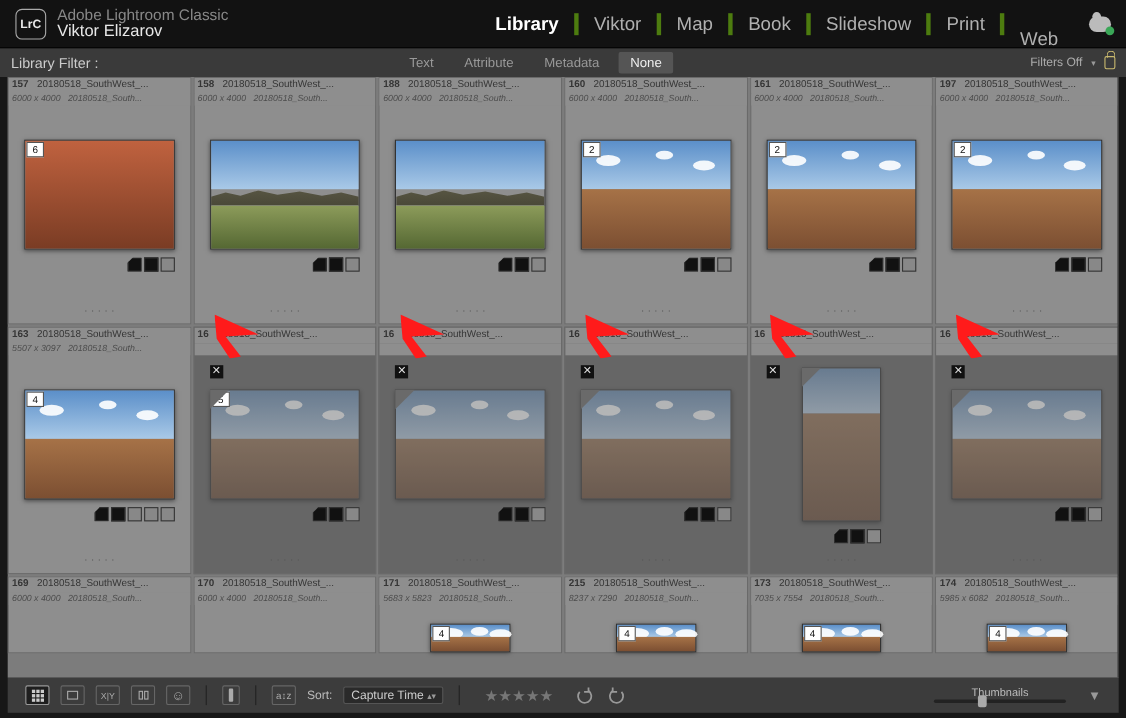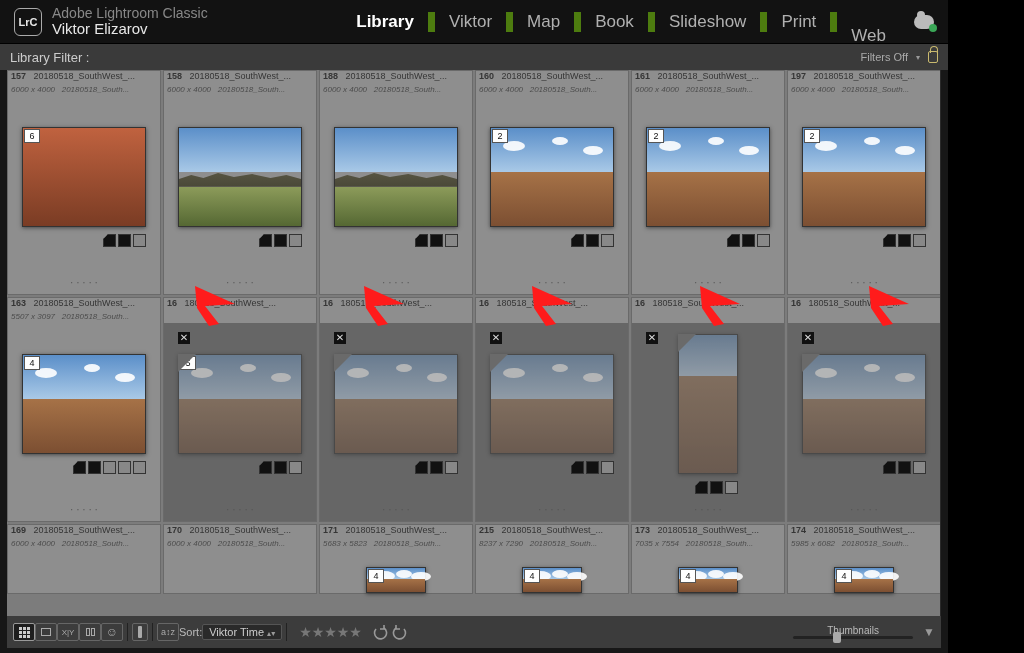--- a/index.html
+++ b/index.html
@@ -1,27 +1,27 @@
 <!DOCTYPE html>
 <html><head>
 <meta charset="utf-8">
 <style>
   * { box-sizing: border-box; margin: 0; padding: 0; }
   html, body { width: 1024px; height: 653px; overflow: hidden; font-family: "Segoe UI", Tahoma, sans-serif; background:#000; color:#ccc; }
 
-  .app { width:948px; height:653px; background:#171717; display:flex; flex-direction:column; }
+  .app { width:1024px; height:653px; background:#171717; display:flex; flex-direction:column; }
 
   
   .header { height:44px; background:#121212; display:flex; align-items:center; padding:0 14px; border-bottom:1px solid #000;}
   .logo { width:28px; height:28px; border-radius:6px; border:1.5px solid #aaa; display:flex; align-items:center; justify-content:center; font-size:11px; font-weight:600; color:#e8e8e8; }
   .title-col { margin-left:10px; line-height:1.1; }
   .title-col .app-name { font-size:14px; color:#888;}
   .title-col .author   { font-size:15px; color:#e8e8e8;}
   .modules { margin-left:auto; display:flex; align-items:center;}
-  .mod { font-size:17px; color:#b0b0b0; padding:0 14px; border-right:7px solid #4d7c0f; cursor:pointer; }
+  .mod { font-size:17px; color:#b0b0b0; padding:0 14px; border-right:4px solid #4d7c0f; cursor:pointer; }
   .mod:last-child{border:none;margin-top:28px;}
   .mod.active{color:#fff; font-weight:600;}
   .cloud { width:20px; height:14px; margin-left:14px; background:#bbb; border-radius:8px 8px 8px 8px / 8px 8px 8px 8px; position:relative;}
   .cloud:before{content:"";position:absolute;left:3px;top:-4px;width:8px;height:8px;border-radius:50%;background:#bbb;}
   .cloud-badge{position:absolute;right:-3px;bottom:-3px;width:8px;height:8px;border-radius:50%;background:#3aa757;}
 
   
   .filterbar { height:26px; background:#3a3a3a; display:flex; align-items:center; font-size:12px; color:#bbb; padding:0 10px;}
   .filterbar .lab { font-size:13px; color:#ccc; }
   .filterbar .center { position:absolute; left:50%; transform:translateX(-60%); display:flex; gap:6px;}
@@ -56,21 +56,21 @@
   .mi.dark{background:#111;}
   .mi.tag{clip-path:polygon(0 40%, 40% 0, 100% 0, 100% 100%, 0 100%);}
   .dots{position:absolute;bottom:6px;left:0;right:0;display:flex;justify-content:center;gap:14px;color:#555;font-size:10px;}
   .ridge{position:absolute;left:0;right:0;bottom:40%;height:20%;background:linear-gradient(#5c5a46, #4a4838);clip-path:polygon(0 60%,10% 40%,20% 55%,32% 30%,45% 50%,60% 35%,75% 55%,88% 40%,100% 60%,100% 100%,0 100%);}
   
   .arrow{position:absolute;color:#ff1b1b;pointer-events:none;z-index:50;}
   
   .vscroll{position:absolute;right:-6px;top:0;bottom:0;width:7px;background:#2a2a2a;}
 
   
-  .bottom{height:32px;background:#3c3c3c;display:flex;align-items:center;padding:0 6px;font-size:11px;color:#bbb;margin:0 7px 5px 7px;}
+  .bottom{height:32px;background:#3c3c3c;display:flex;align-items:center;padding:0 16px;font-size:11px;color:#bbb;gap:10px; margin:0 7px 5px 7px;}
   .bbtn{width:22px;height:18px;border:1px solid #666;display:flex;align-items:center;justify-content:center;border-radius:2px;cursor:pointer;}
   .bbtn.active{background:#1e1e1e;border-color:#999;}
   .grid-icon div{display:grid;grid-template-columns:repeat(3,3px);grid-auto-rows:3px;gap:1px;}
   .grid-icon span{background:#ccc;}
   .divider{width:1px;height:18px;background:#222;margin:0 4px;}
   .stars{display:flex;gap:2px;margin:0 8px;color:#777;font-size:14px;}
   .slider{width:120px;height:3px;background:#222;position:relative;border-radius:2px;}
   .slider .knob{position:absolute;top:-4px;left:40px;width:8px;height:11px;background:#aaa;border-radius:2px;}
   .chev{font-size:8px;color:#999;}
   .sort-sel{background:#2a2a2a;color:#ccc;font-size:11px;padding:1px 6px;border:1px solid #555;border-radius:2px;}
@@ -102,20 +102,26 @@
         <div class="mod">Print</div>
         <div class="mod">Web</div>
       </div>
     <div class="cloud">
         <div class="cloud-badge"></div>
       </div>
   </div>
 
   <div class="filterbar" style="position:relative">
     <span class="lab">Library Filter :</span>
+    <div class="center" id="filter-items">
+        <div class="fbtn">Text</div>
+        <div class="fbtn">Attribute</div>
+        <div class="fbtn">Metadata</div>
+        <div class="fbtn active">None</div>
+      </div>
     <div class="filters-off">
       <span>Filters Off</span>
       <span class="chev">▾</span>
       <span class="lock"></span>
     </div>
   </div>
 
   <div class="grid-wrap">
     <div class="grid" id="grid">
         <div class="cell">
@@ -473,21 +479,21 @@
       </div>
     <div class="divider"></div>
     <div class="bbtn" style="width:16px">
         <div style="width:4px;height:12px;background:#aaa;border-radius:1px"></div>
       </div>
     <div class="divider"></div>
     <div class="bbtn">
         <span style="font-size:9px;color:#aaa">a↕z</span>
       </div>
     <span>Sort:</span>
-    <div class="sort-sel"><span>Viktor Time</span> <span class="chev">▴▾</span></div>
+    <div class="sort-sel"><span>Capture Time</span> <span class="chev">▴▾</span></div>
     <div class="divider"></div>
     <div class="stars">★★★★★</div>
     <svg width="20" height="16">
         <path d="M14 4 A6 6 0 1 1 6 5" fill="none" stroke="#999" stroke-width="1.6"></path>
         <path d="M14 1 L14 5 L10 5" fill="none" stroke="#999" stroke-width="1.6"></path>
       </svg>
     <svg width="20" height="16">
         <path d="M6 4 A6 6 0 1 0 14 5" fill="none" stroke="#999" stroke-width="1.6"></path>
         <path d="M6 1 L6 5 L10 5" fill="none" stroke="#999" stroke-width="1.6"></path>
       </svg>

